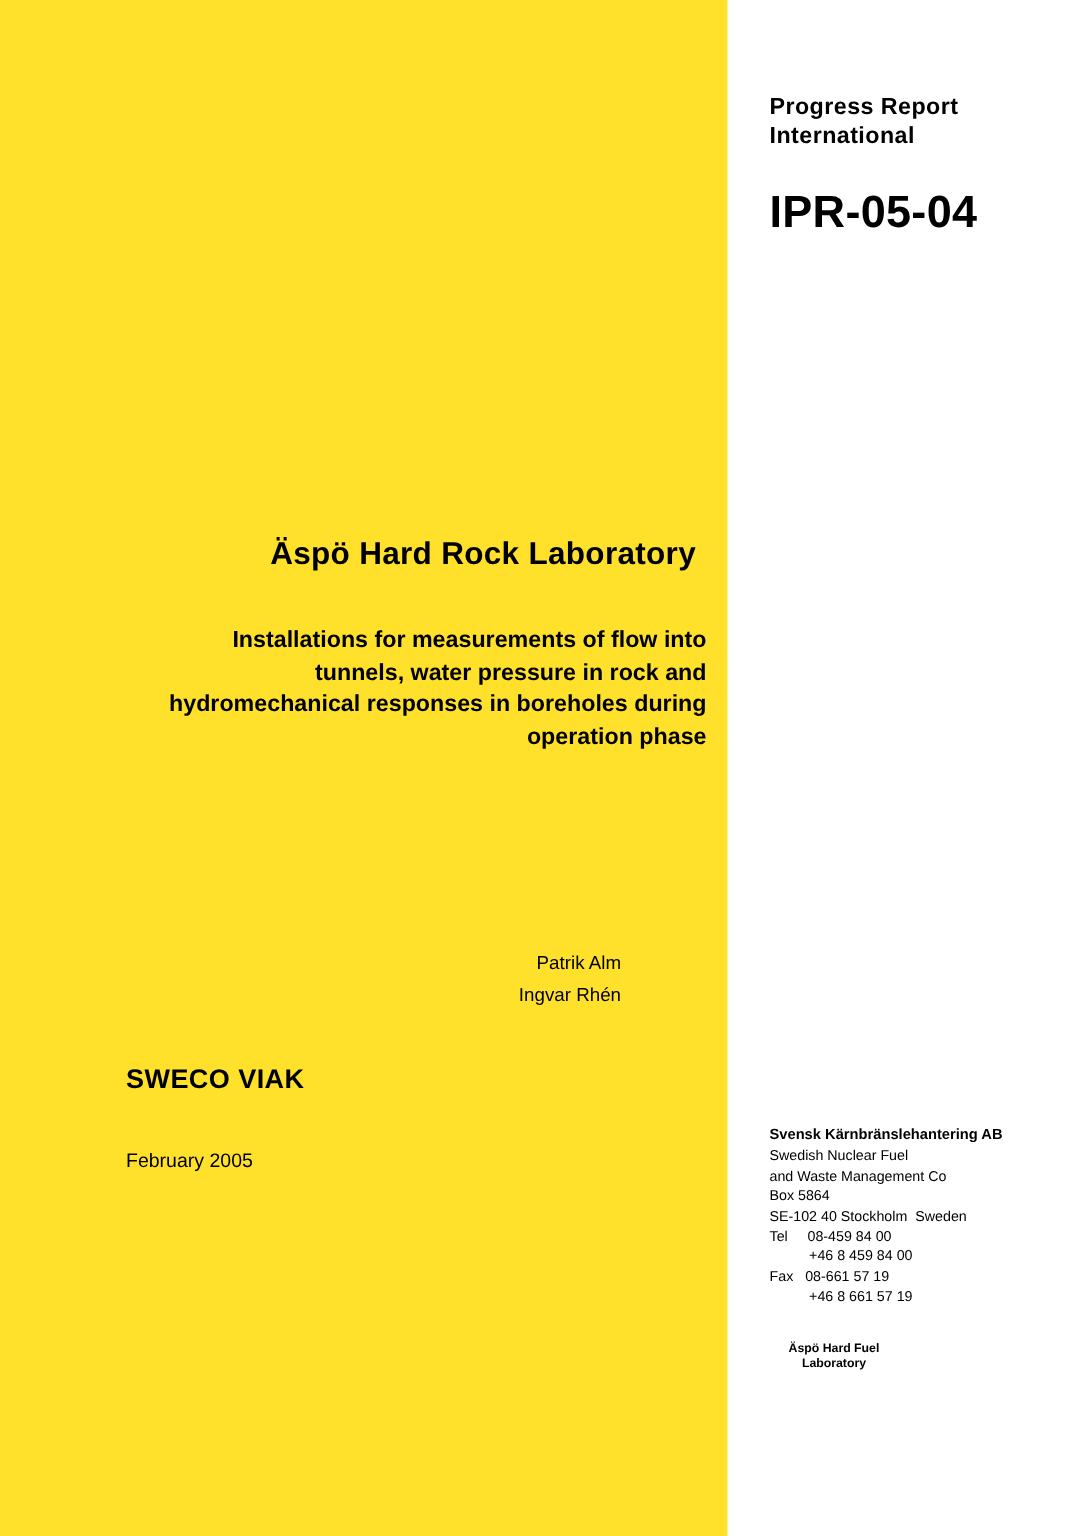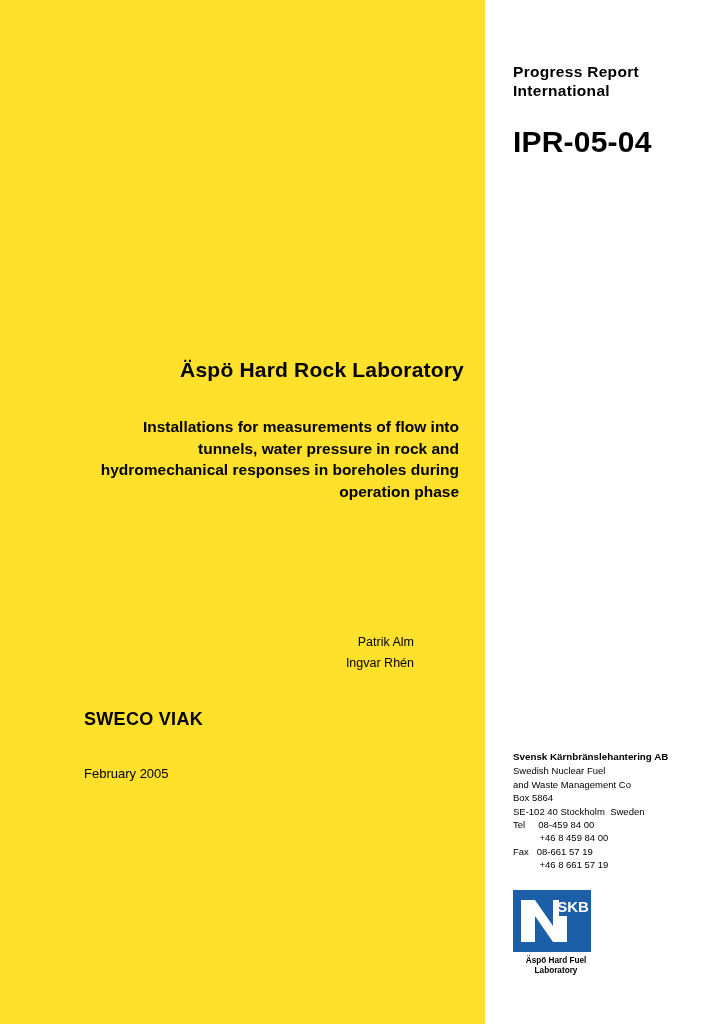--- a/index.html
+++ b/index.html
@@ -65,21 +65,21 @@
   #project-name {
     font-size: 14.5px;
     font-weight: bold;
     letter-spacing: 0.1px;
     margin: 0 0 29px 0;
   }
   #doc-title {
     font-size: 15.5px;
     font-weight: bold;
     line-height: 21.5px;
-    margin: 0;
+    margin: 12px;
     width: 375px;
   }
 
   
   #authors {
     position: absolute;
     left: 84px;
     top: 632px;
     width: 330px;
   }
@@ -177,26 +177,17 @@
   <div class="addr-line">and Waste Management Co</div>
   <div class="addr-line">Box 5864</div>
   <div class="addr-line">SE-102 40 Stockholm  Sweden</div>
   <div class="addr-line">Tel     08-459 84 00</div>
   <div class="addr-line">          +46 8 459 84 00</div>
   <div class="addr-line">Fax   08-661 57 19</div>
   <div class="addr-line">          +46 8 661 57 19</div>
 </div>
 
 <div id="logo">
-  <div id="logo-mark">
-    <svg width="78" height="62" viewBox="0 0 78 62" xmlns="http://www.w3.org/2000/svg">
-      <rect x="0" y="0" width="78" height="62" fill="#1b5fa8"></rect>
-
-      <path d="M8 10 L8 52 L22 52 L22 26 L40 52 L54 52 L54 10 L40 10 L40 36 L22 10 Z" fill="#ffffff" transform="rotate(180 31 31)"></path>
-      <rect x="46" y="6" width="28" height="20" fill="#1b5fa8"></rect>
-      <text x="60" y="22" font-family="'Liberation Sans', sans-serif" font-size="15" font-weight="bold" fill="#ffffff" text-anchor="middle">SKB</text>
-    </svg>
-  </div>
   <div id="logo-caption">
     <div>Äspö Hard Fuel</div>
     <div>Laboratory</div>
   </div>
 </div>
 
 </body></html>

